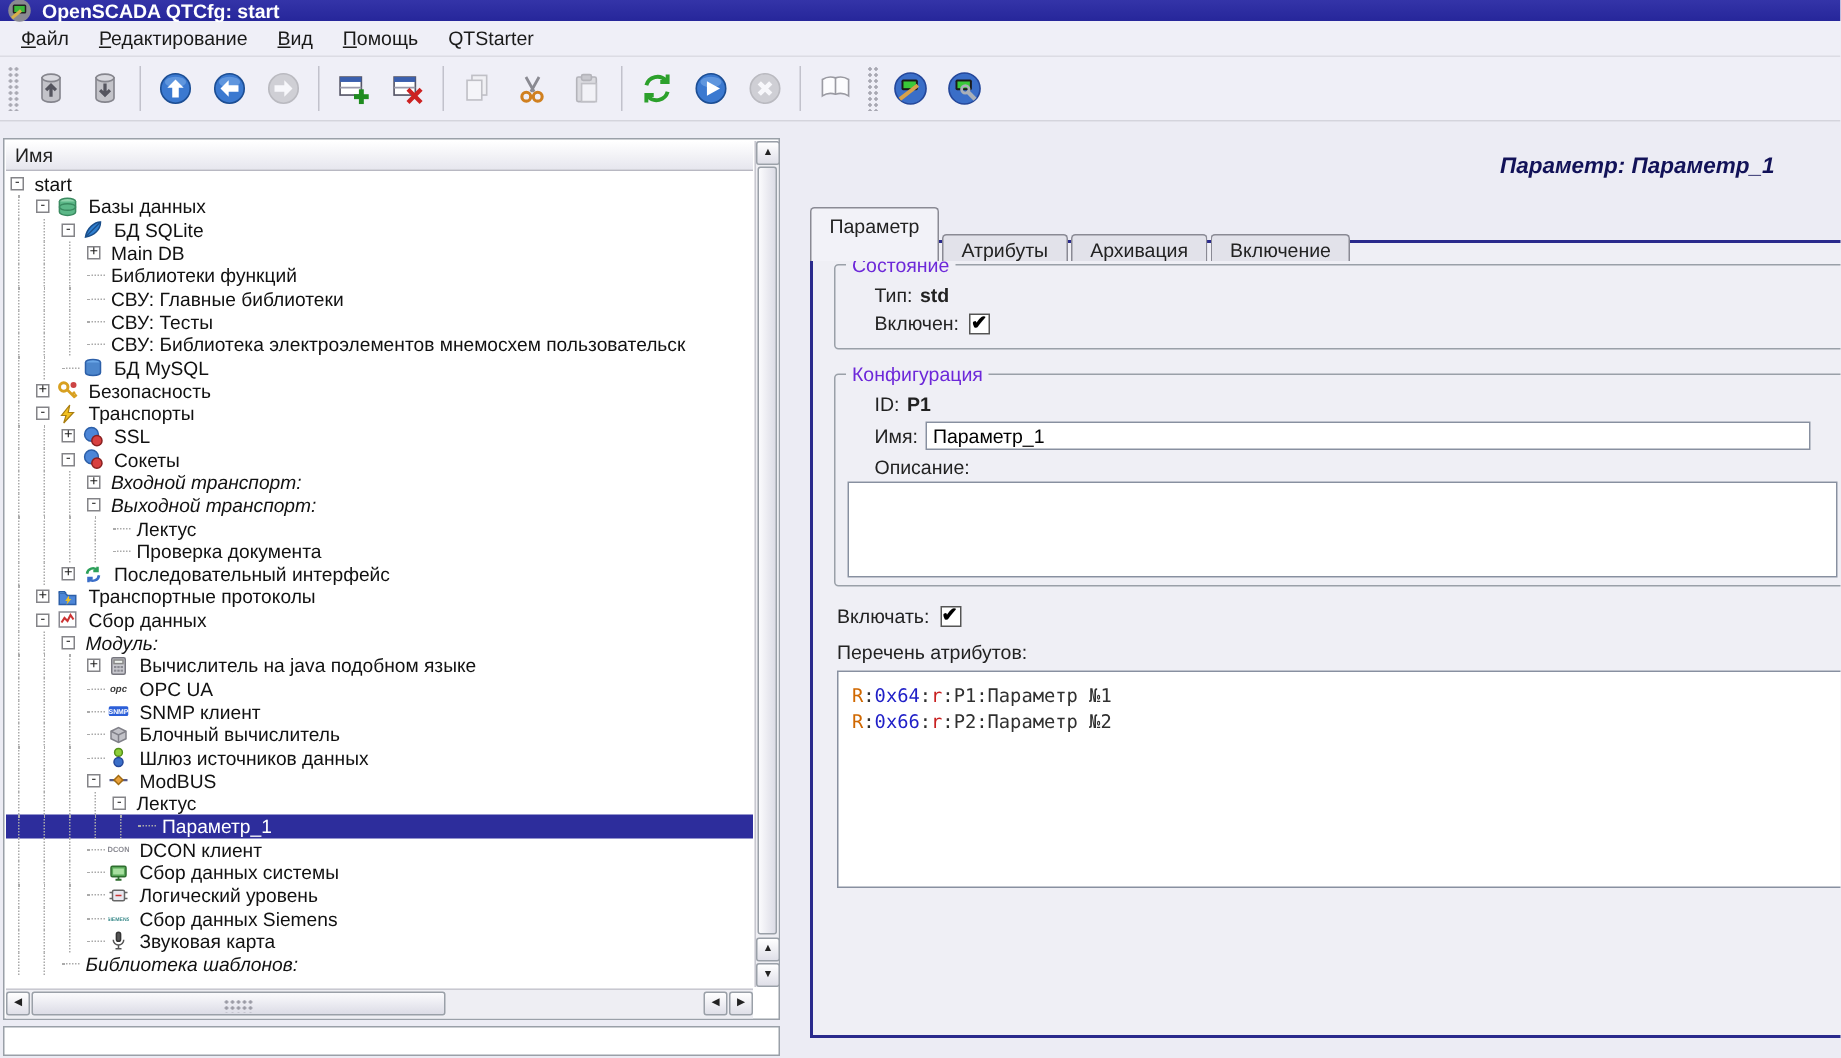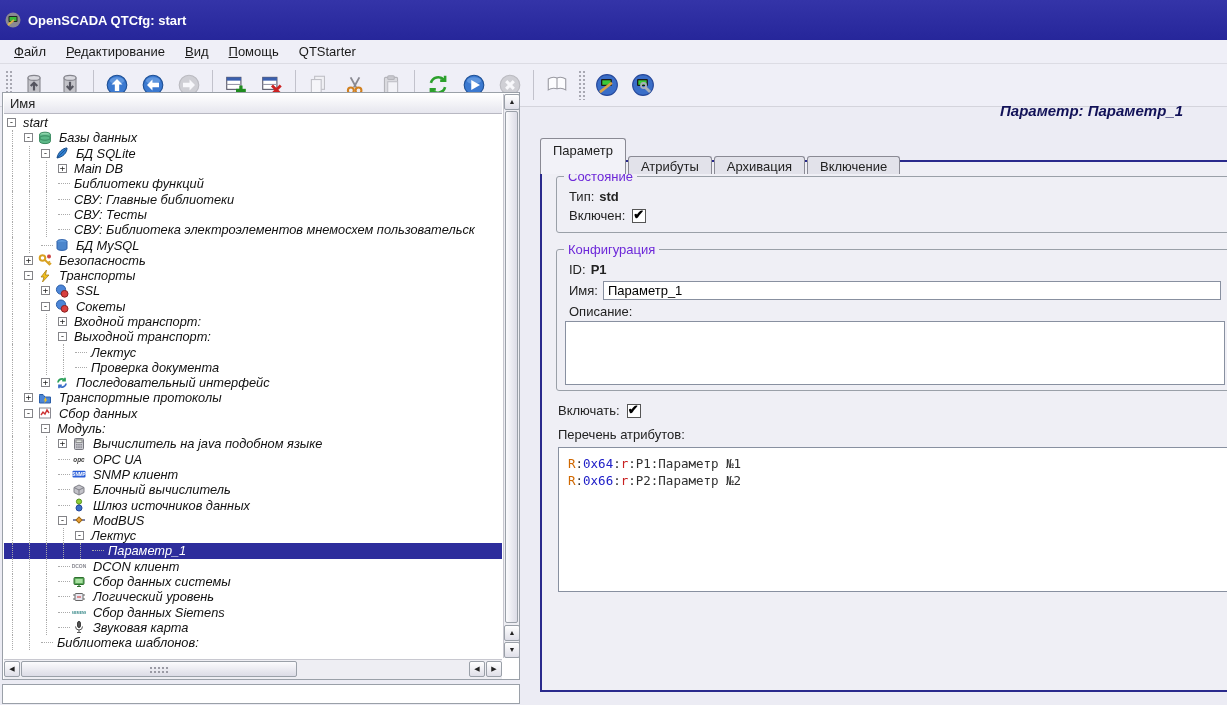--- a/index.html
+++ b/index.html
@@ -1,20 +1,20 @@
 <!DOCTYPE html>
 <html><head>
 <meta charset="utf-8">
 <style>
   * { margin:0; padding:0; box-sizing:border-box; }
   html,body { width:1227px; height:705px; overflow:hidden; }
   body { background:#ECECF4; font-family:"Liberation Sans",sans-serif; font-size:13px; color:#1a1a1a; position:relative; }
 
   
-  .titlebar { height:40px; background:linear-gradient(#3434a8,#26269a); color:#fff; font-weight:bold;
+  .titlebar { height:14px; background:linear-gradient(#3434a8,#26269a); color:#fff; font-weight:bold;
               display:flex; align-items:center; padding-left:5px; font-size:13px; }
   .titlebar .appicon { width:16px; height:16px; margin-right:7px; }
 
   
   .menubar { height:24px; background:#EFEFF7; display:flex; align-items:center; padding-left:4px;
              border-bottom:1px solid #dcdce4; }
   .menu-item { padding:3px 10px; cursor:default; }
   .menu-item u { text-decoration:underline; }
 
   
@@ -37,21 +37,21 @@
   .trow { height:15.3px; display:flex; align-items:center; white-space:nowrap; font-size:12.8px; color:#111; }
   .trow.selected { background:#2D2D9C; color:#fff; }
   .trow.italic .tlabel { font-style:italic; }
   .gline { flex:0 0 17px; height:100%; position:relative; }
   .gline.line::before { content:''; position:absolute; left:8px; top:0; bottom:0; border-left:1px dotted #aaa; }
   .expcell { flex:0 0 17px; height:100%; position:relative; display:flex; align-items:center; }
   .expbox { width:9px; height:9px; margin-left:3px; border:1px solid #848488; background:#fff; color:#222;
             font-size:9px; line-height:7px; text-align:center; font-family:"DejaVu Sans Mono",monospace; }
   .stub { width:12px; margin-left:3px; border-top:1px dotted #aaa; }
   .ticon { flex:0 0 16px; margin-right:3px; display:flex; align-items:center; }
-  .tlabel { padding:0 2px;font-style:italic; }
+  .tlabel { padding:0 2px; }
 
   
   .vscroll { position:absolute; right:0; top:1px; width:16px; bottom:21px; background:#eeeef3; border-left:1px solid #c8c8d0; }
   .hscroll { position:absolute; left:1px; right:17px; bottom:0; height:20px; background:#eeeef3; border-top:1px solid #c8c8d0; }
   .sbtn { position:absolute; width:16px; height:16px; background:linear-gradient(#ffffff,#dfdfe8);
           border:1px solid #9aa0a8; border-radius:2px; font-size:7px; color:#222; text-align:center; line-height:14px; }
   .vhandle { position:absolute; left:1px; right:1px; top:17px; bottom:35px;
              background:linear-gradient(to right,#fbfbfd,#dcdce6); border:1px solid #9aa0a8; border-radius:2px; }
   .hhandle { position:absolute; left:17px; top:1px; height:16px; width:276px;
              background:linear-gradient(#fbfbfd,#dcdce6); border:1px solid #9aa0a8; border-radius:2px; }
@@ -67,21 +67,21 @@
   .tabbar { position:absolute; top:46px; left:2px; display:flex; align-items:flex-end; z-index:2; }
   .tab { border:1px solid #8a8a94; border-bottom:none; border-radius:3px 3px 0 0; background:#E2E2EA;
          padding:2px 12px 3px; height:18px; font-size:13px; color:#222; margin-right:2px; }
   .tab.active { background:#F2F2F8; height:36px; padding-top:4px; font-weight:normal; }
   .tab-frame { position:absolute; top:68px; left:2px; width:702px; height:532px;
                border:2px solid #2A2A8C; background:#EFEFF5; padding:6px 10px; }
 
   .group { position:relative; border:1px solid #9aa0a8; border-radius:3px; margin:8px 0 0 4px; width:678px;
            padding:10px 8px 5px; }
   .group > .legend { position:absolute; top:-8px; left:7px; background:#EFEFF5; padding:0 4px; font-size:13px; color:#6d28d9; }
-  .frow { margin:2px 4px 4px; display:flex; align-items:center; font-size:13px; color:#222; }
+  .frow { margin:2px 18px 4px; display:flex; align-items:center; font-size:13px; color:#222; }
   .frow b { margin-left:5px; }
   .frow .lbl { margin-right:5px; }
 
   .checkbox { position:relative; display:inline-block; width:14px; height:14px; background:#fff;
               border:1px solid #555; margin-left:2px; }
   .checkbox.checked::after { content:"\2714"; position:absolute; left:0px; top:-3px; font-size:13px; font-weight:bold; color:#000; }
 
   input.text { height:19px; width:640px; border:1px solid #8890a0; background:#fff; font-family:"Liberation Sans",sans-serif;
                font-size:13px; padding:0 4px; }
   textarea.descr { display:block; width:660px; height:64px; border:1px solid #8890a0; background:#fff; resize:none;

